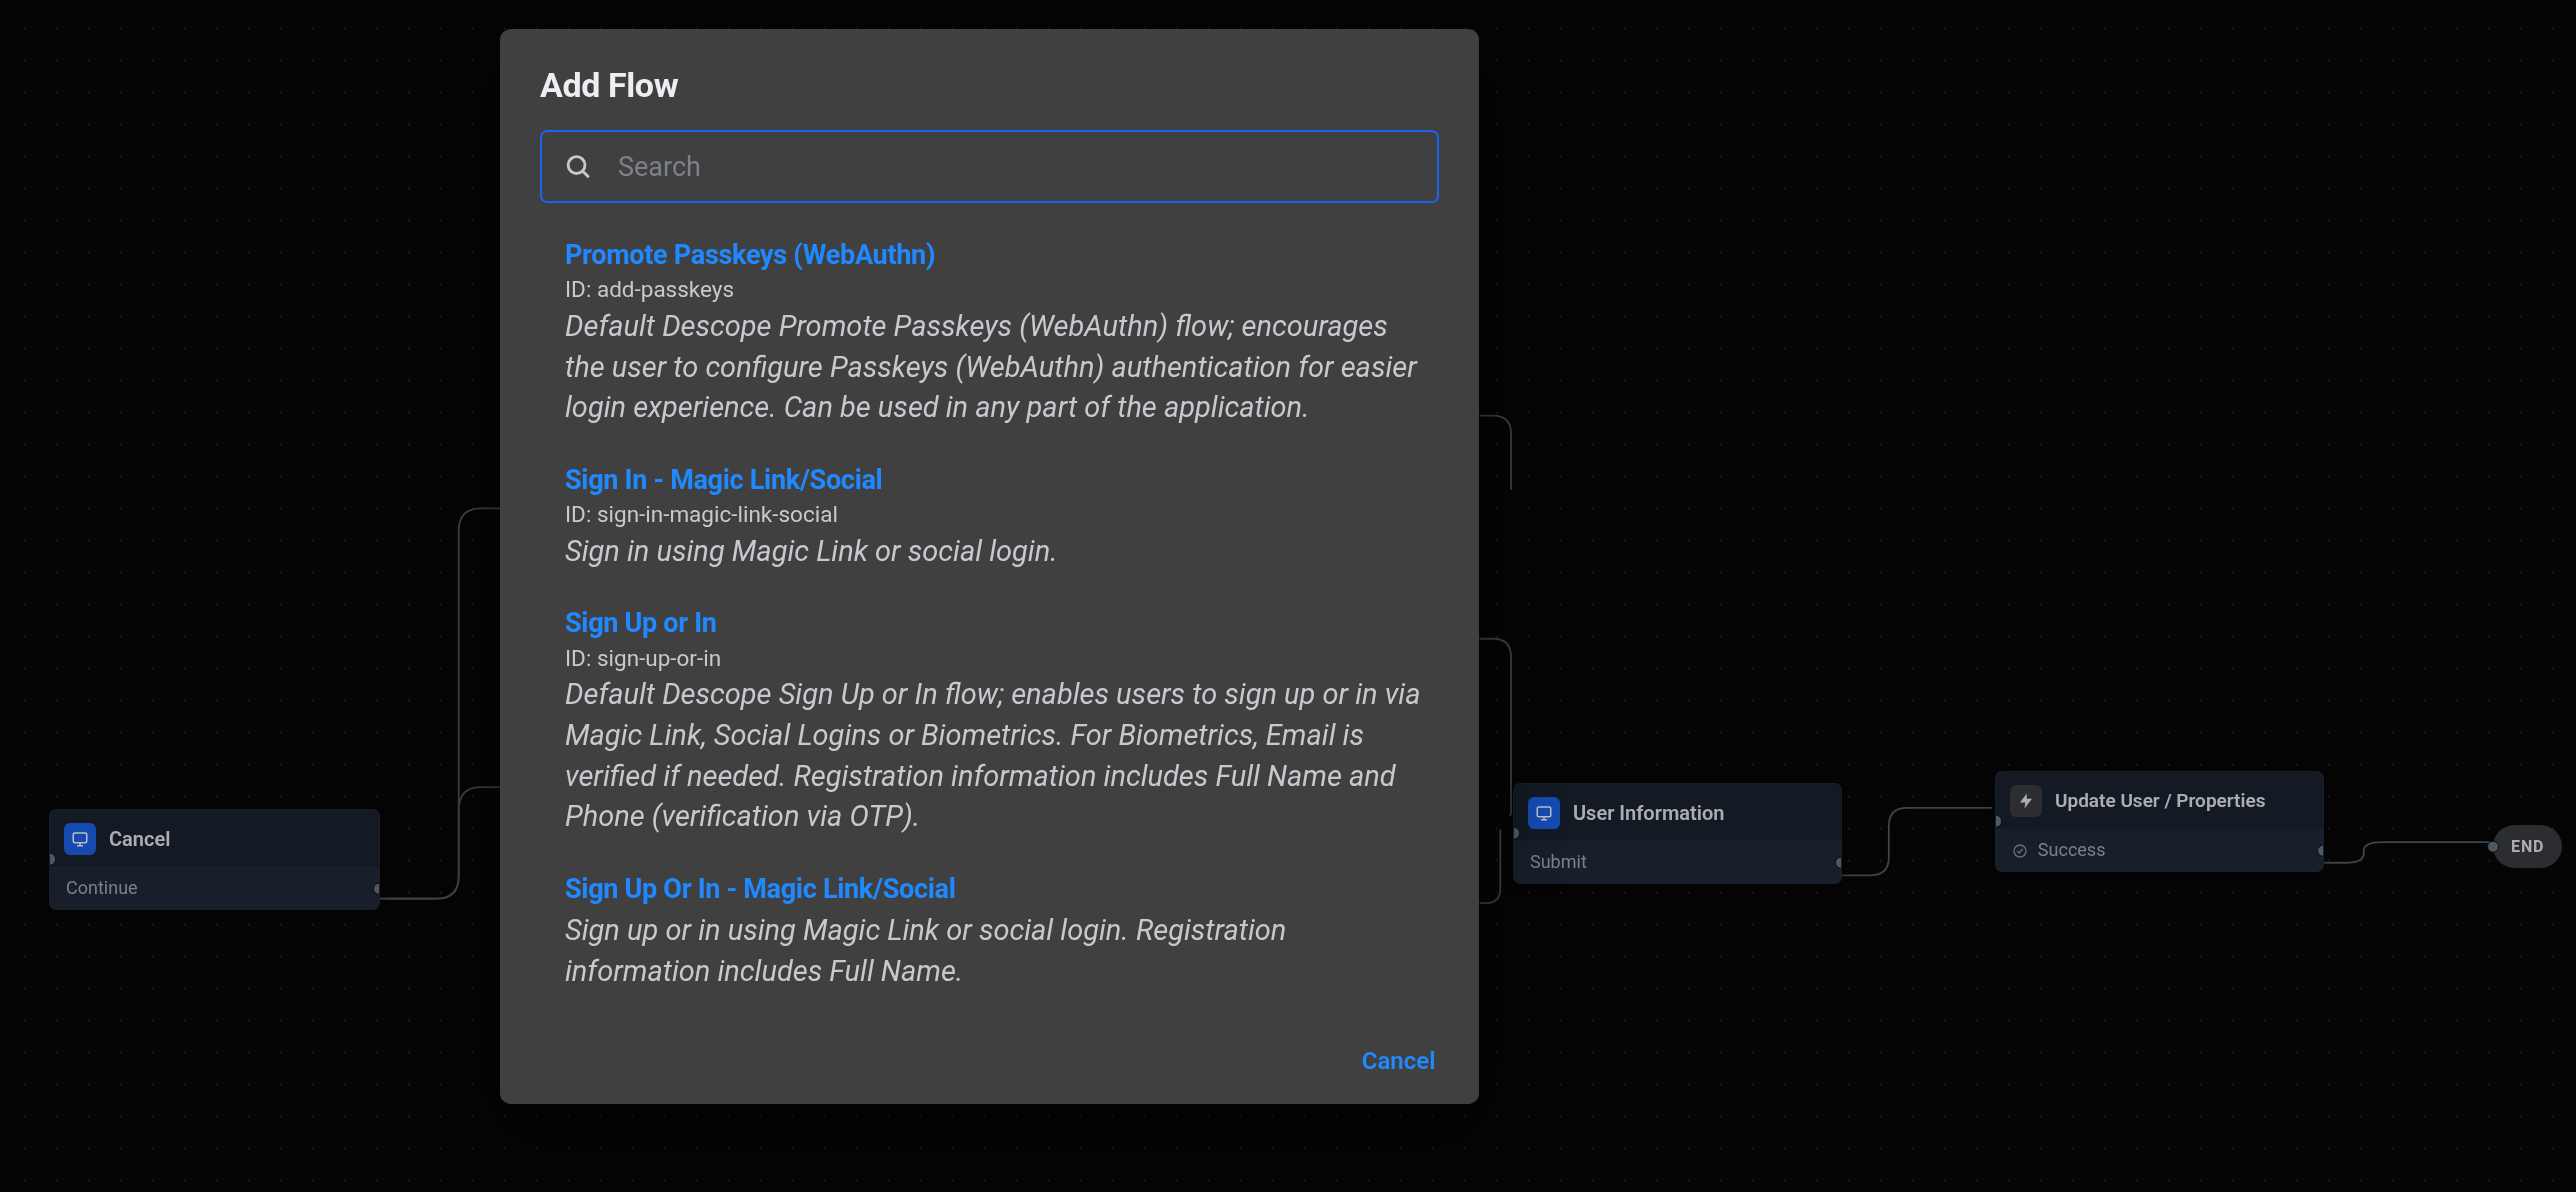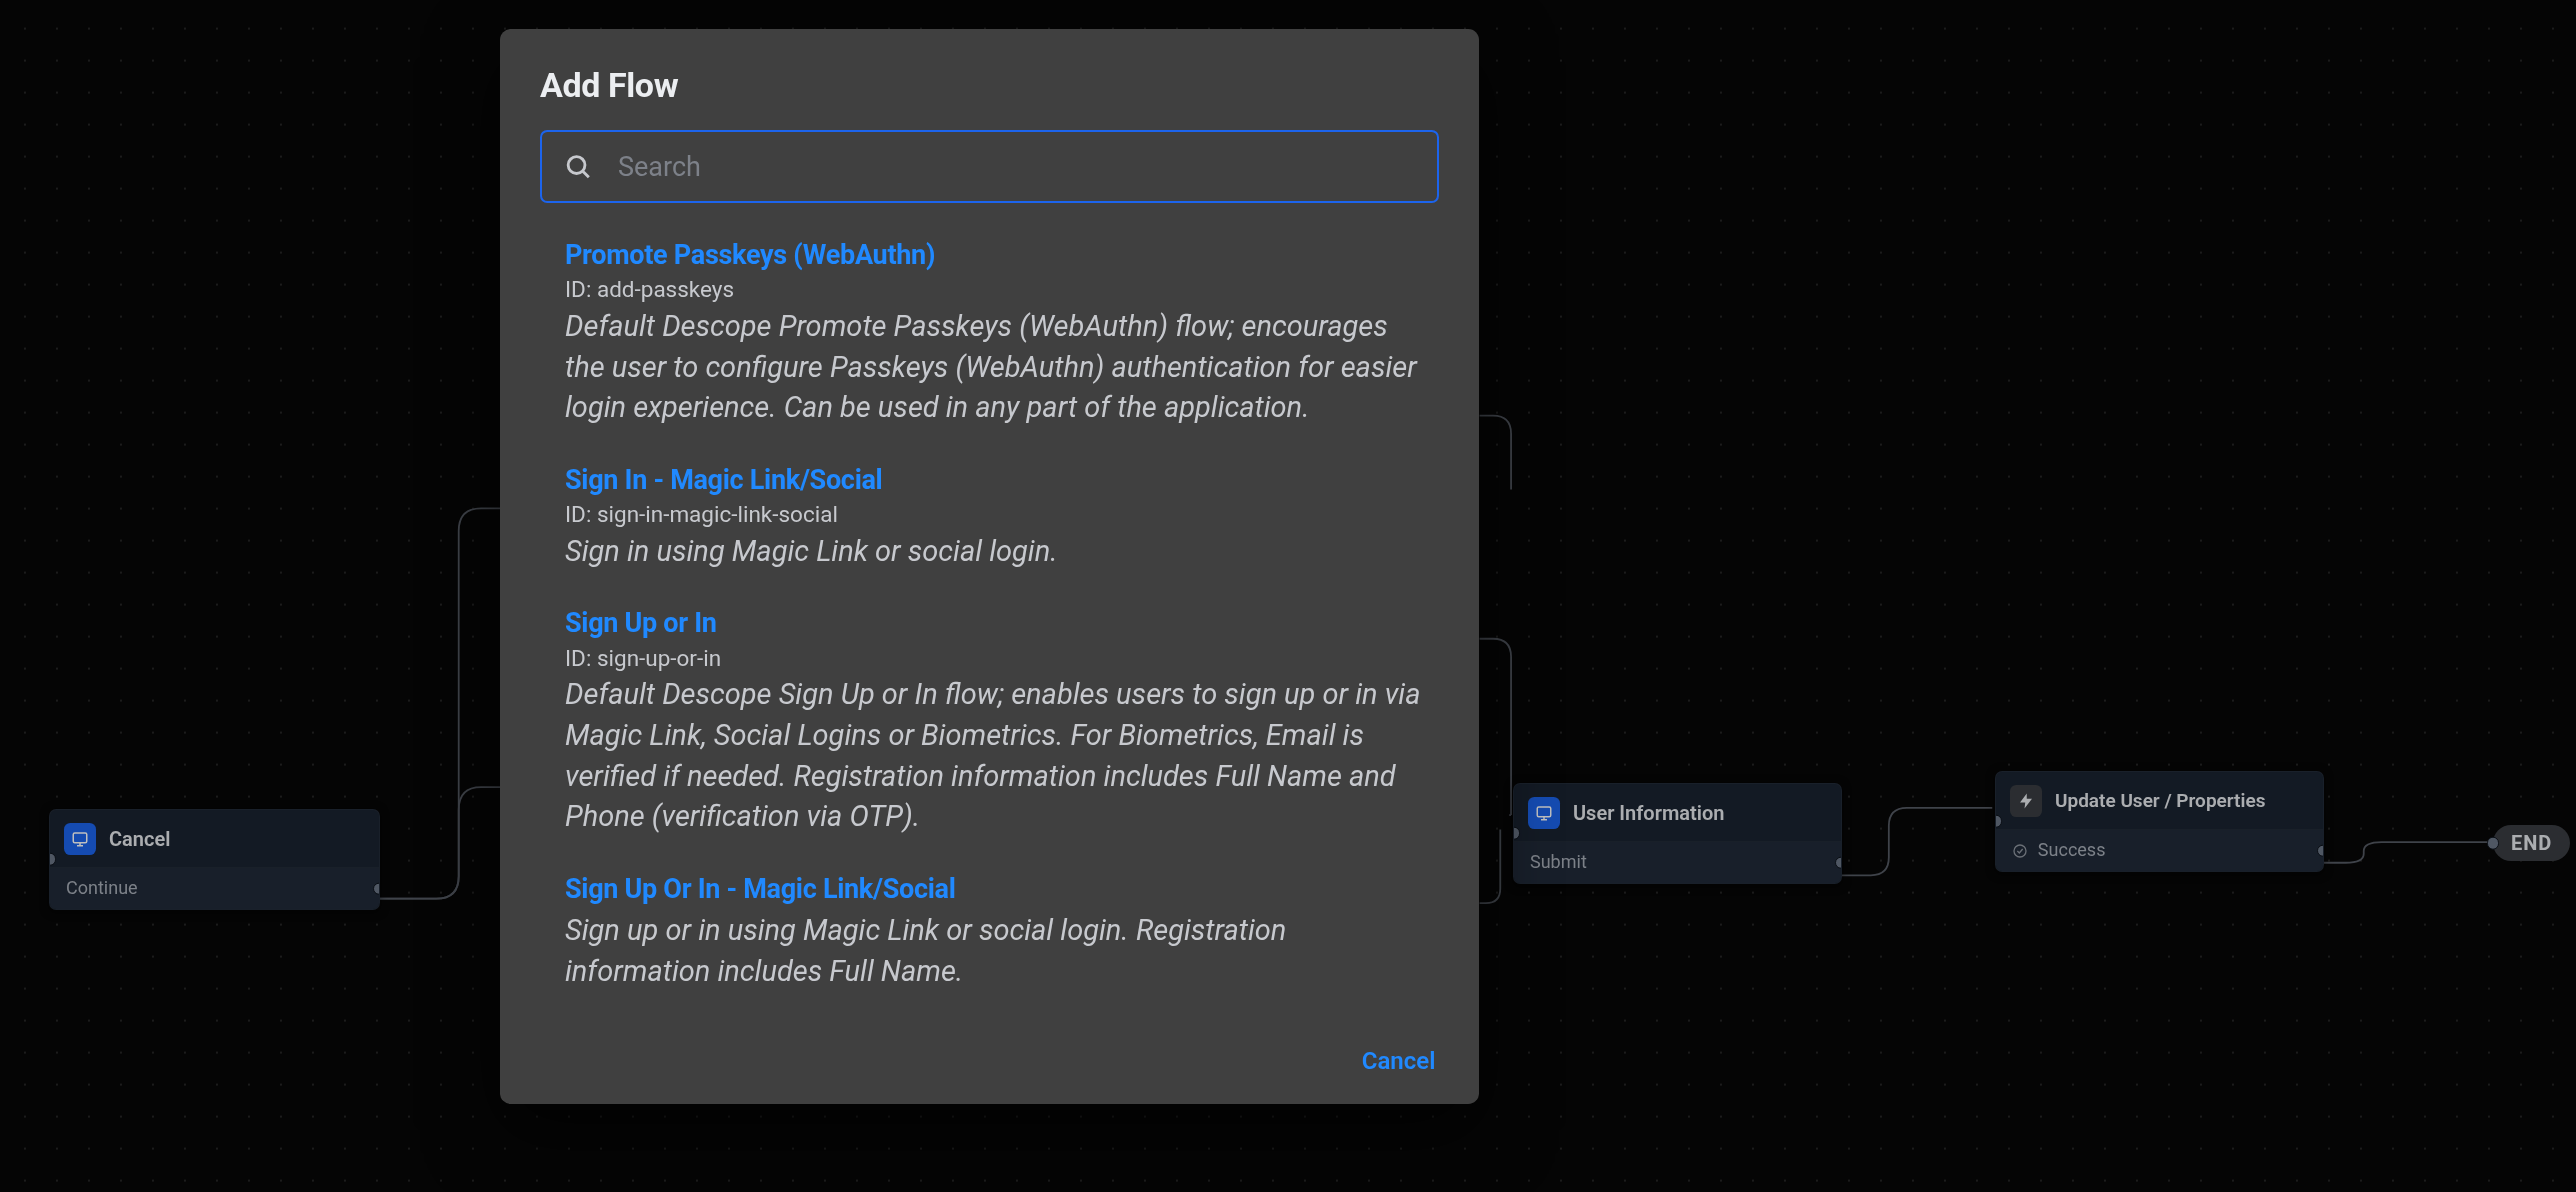--- a/index.html
+++ b/index.html
@@ -85,22 +85,22 @@
     border: 1.8px solid #0e141c;
   }
   .node-port.left { right: auto; left: -6.3px; }
 
   
   .end-pill {
     position: absolute;
     background: #3a3d42;
     color: #e4e7eb;
     font-weight: 700;
-    font-size: 20px;
-    padding: 6px 18px;
+    font-size: 16px;
+    padding: 12px 18px;
     border-radius: 899px;
     letter-spacing: 0.9px;
     text-align: right;
   }
 
   
   .overlay-shade {
     position: absolute;
     inset: 0;
     background: rgba(0,0,0,0.25);

